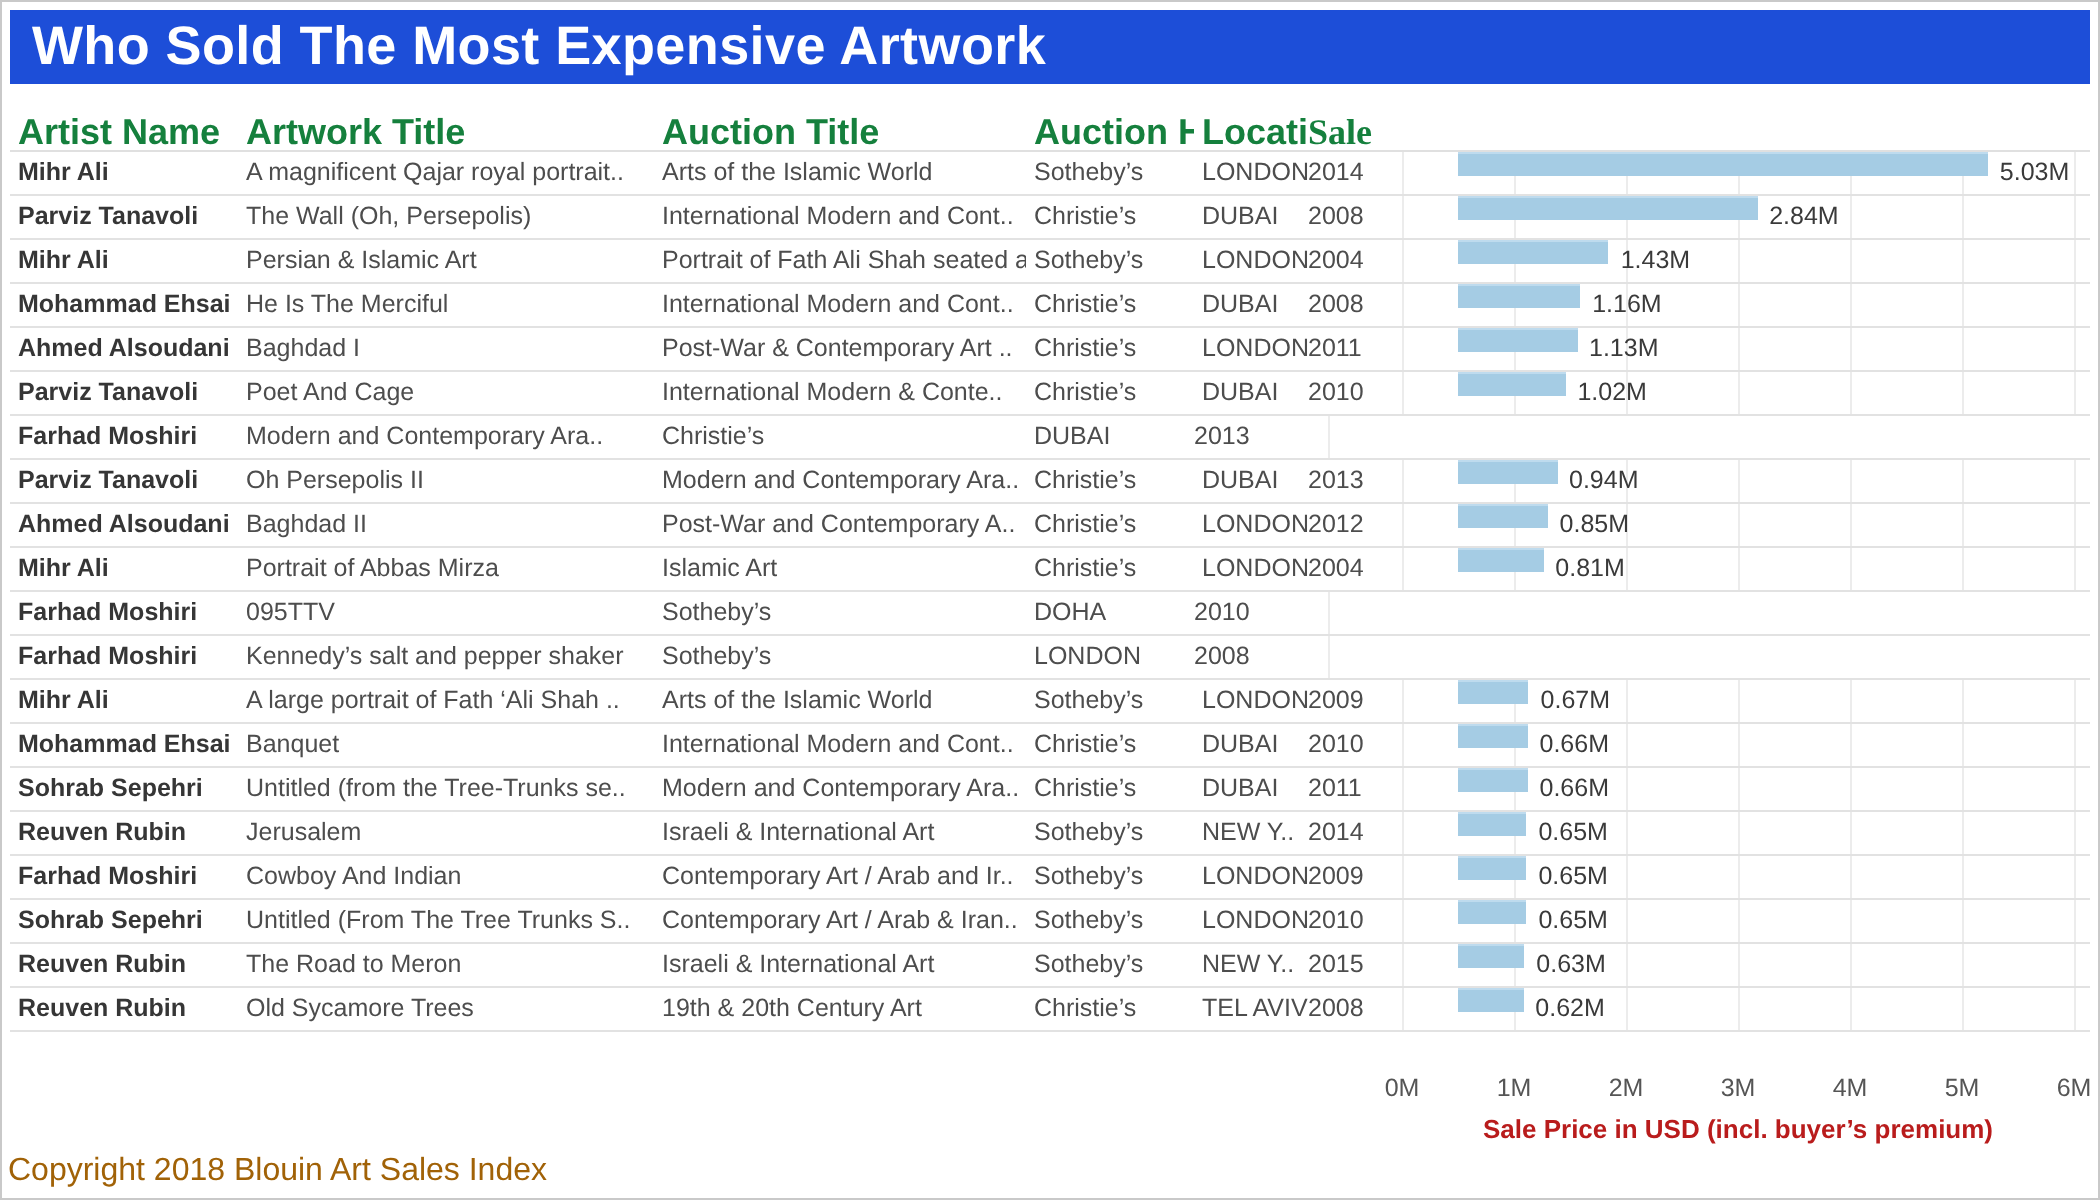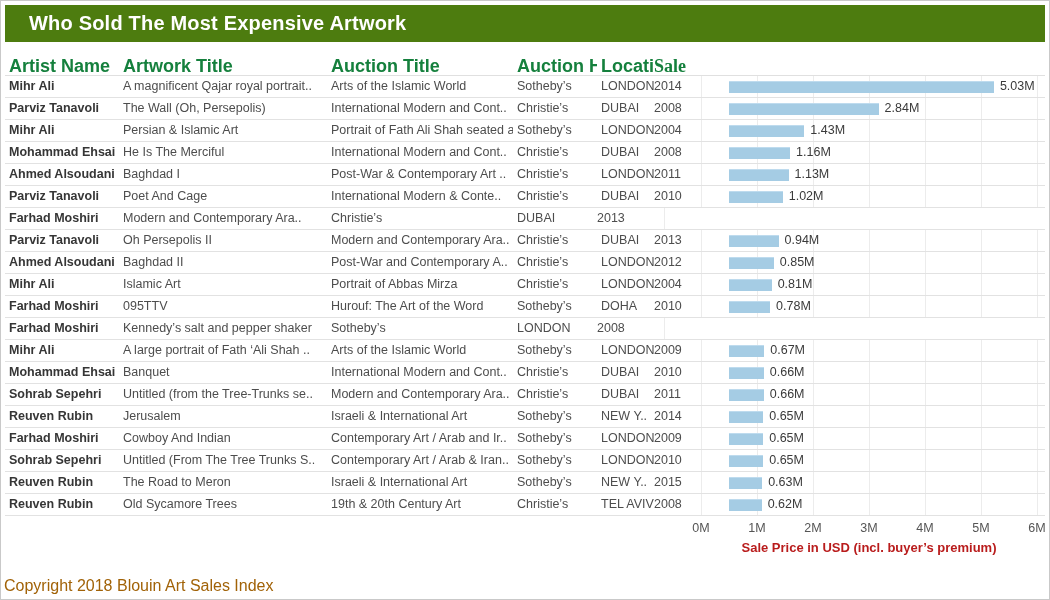--- a/index.html
+++ b/index.html
@@ -9,25 +9,25 @@
   .canvas {
     position: relative;
     width: 1050px; height: 600px;
     background: #ffffff;
     border: 1px solid #c9c9c9;
     overflow: hidden;
   }
 
   .title-bar {
     position: absolute; left: 4px; top: 4px; right: 4px; height: 37px;
-    background: #4d7c0f;
+    background: #1d4ed8;
     color: #ffffff;
-    font-size: 20px; font-weight: 600;
+    font-size: 27px; font-weight: 600;
     line-height: 37px;
-    padding-left: 24px;
+    padding-left: 11px;
     letter-spacing: 0.2px;
   }
 
   .content { position: absolute; left: 4px; top: 55px; width: 1040px; }
 
   .grid-row {
     display: grid;
     grid-template-columns: 114px 208px 186px 84px 57px 37px 1fr;
   }
 
@@ -47,36 +47,36 @@
   .t-row .cell-artist { font-weight: 600; color: #363636; }
   .t-row .cell-year { padding-right: 2px; padding-left: 0; }
 
   .chart-cell {
     position: relative;
     padding: 0 0 0 10px !important;
     background-image: repeating-linear-gradient(90deg, #ececec 0, #ececec 1px, transparent 1px, transparent 56px);
     background-position: 10px 0;
     display: flex; align-items: center;
   }
-  .bar-track { width: 336px; display: flex; align-items: center; height: 100%; margin-left: 28px; }
+  .bar-track { width: 336px; display: flex; align-items: flex-start; height: 100%; margin-left: 28px; }
   .bar {
     height: 12px;
     background: #a5cce4;
     border-top: 1px solid #bedbee;
     flex: 0 0 auto;
   }
   .bar-value {
     margin-left: 6px;
     font-size: 12.5px; color: #3a3a3a; line-height: 21px;
     white-space: nowrap;
   }
 
   .x-axis {
     position: relative;
-    margin: 2px 0 0 696px;
+    margin: 19px 0 0 696px;
     width: 336px;
     display: flex; justify-content: space-between;
     height: 16px;
   }
   .tick { width: 0; overflow: visible; }
   .tick span {
     display: inline-block; transform: translateX(-50%);
     font-size: 12.5px; color: #555555; white-space: nowrap;
   }
 
@@ -244,37 +244,36 @@
         <div class="chart-cell">
           <div class="bar-track">
             <div class="bar" style="width: 14.1667%;"></div>
             <div class="bar-value">0.85M</div>
           </div>
         </div>
       </div>
 
       <div class="grid-row t-row">
         <div class="cell-artist">Mihr Ali</div>
+        <div>Portrait of Abbas Mirza</div>
         <div>Islamic Art</div>
-        <div>Portrait of Abbas Mirza</div>
         <div>Christie’s</div>
         <div>LONDON</div>
         <div class="cell-year">2004</div>
         <div class="chart-cell">
           <div class="bar-track">
             <div class="bar" style="width: 13.5%;"></div>
             <div class="bar-value">0.81M</div>
           </div>
         </div>
       </div>
 
       <div class="grid-row t-row">
         <div class="cell-artist">Farhad Moshiri</div>
         <div>095TTV</div>
-        <div>Hurouf: The Art of the Word</div>
         <div>Sotheby’s</div>
         <div>DOHA</div>
         <div class="cell-year">2010</div>
         <div class="chart-cell">
           <div class="bar-track">
             <div class="bar" style="width: 13%;"></div>
             <div class="bar-value">0.78M</div>
           </div>
         </div>
       </div>

